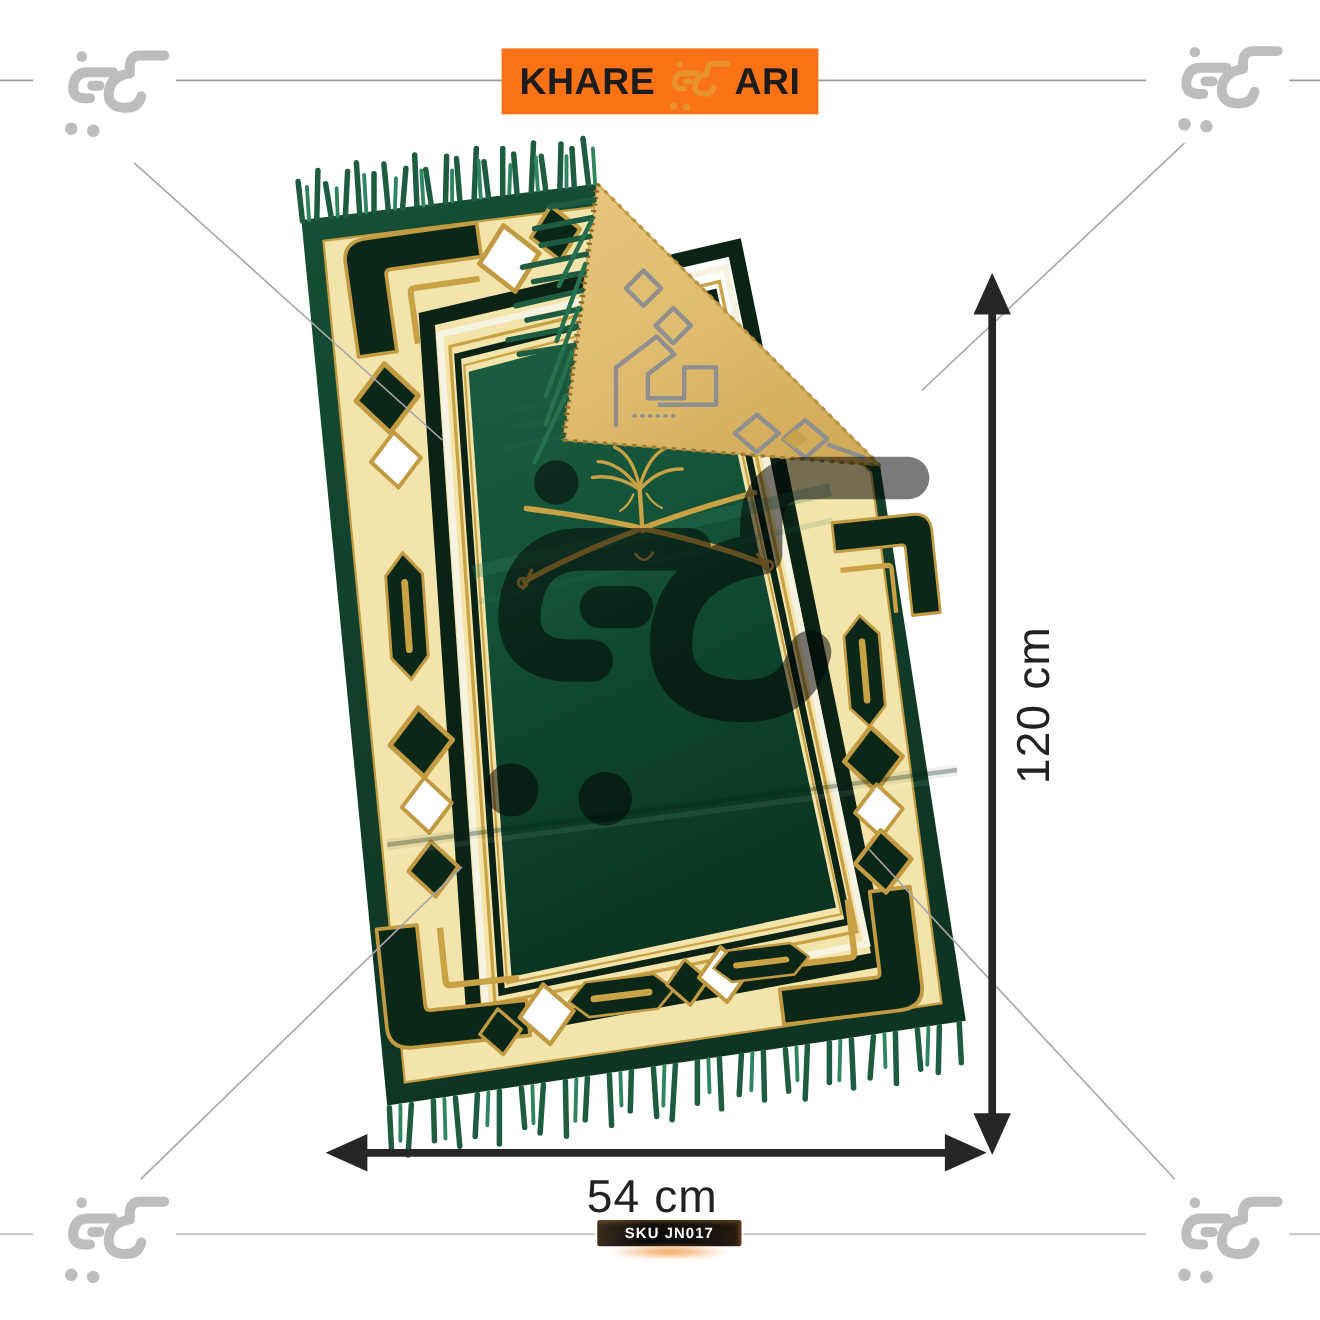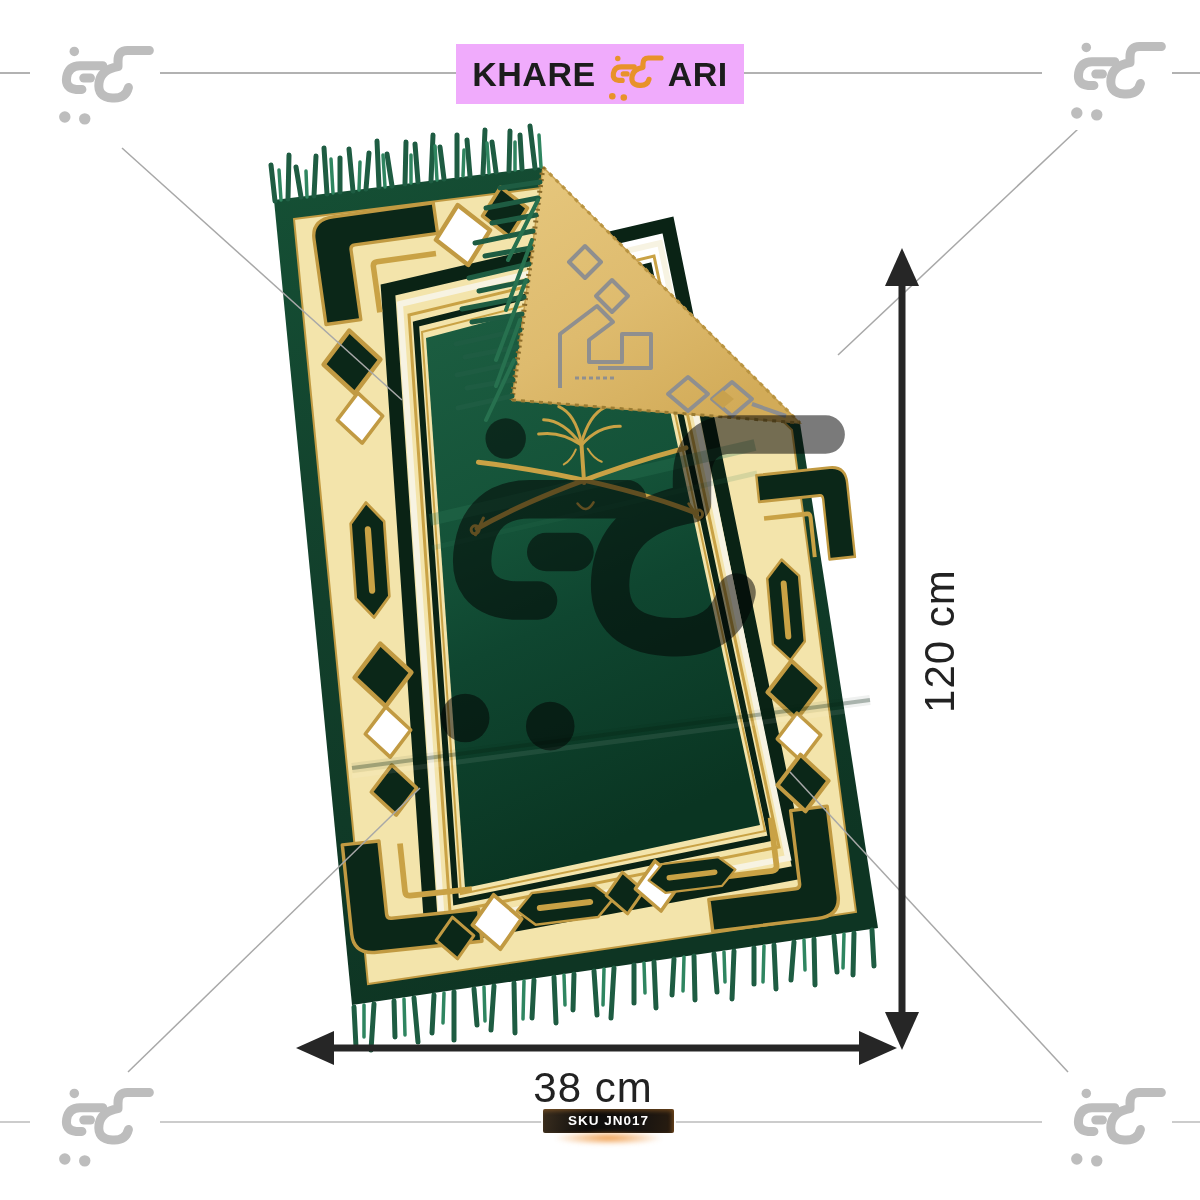--- a/index.html
+++ b/index.html
@@ -2,21 +2,21 @@
 <html><head>
 <meta charset="utf-8">
 <title>KHAREEDARI</title>
 <style>
   html,body{margin:0;padding:0;background:#fff;}
   .stage{position:relative;width:1200px;height:1200px;background:#fff;overflow:hidden;
          font-family:"Liberation Sans",sans-serif;}
   .scene{position:absolute;left:0;top:0;z-index:1;}
   
   .wordmark{position:absolute;top:44px;left:0;width:1200px;text-align:center;z-index:3;}
-  .wordmark-inner{display:inline-flex;align-items:center;background:#f0abfc;padding:0 16px;}
+  .wordmark-inner{display:inline-flex;align-items:center;background:#f97316;padding:0 16px;}
   .wm-text{font-size:34px;font-weight:700;letter-spacing:.5px;color:#1c1c1c;line-height:60px;}
   .wm-cart{width:78px;height:52px;margin:0 -3px;transform:translateY(4px);color:#E8922A;}
   
   .dim-label{position:absolute;z-index:3;color:#222;font-size:42px;font-weight:400;
              text-align:center;letter-spacing:1px;}
   .height-label{left:858px;top:618px;width:164px;height:46px;line-height:46px;
                 transform:rotate(-90deg);}
   .width-label{left:493px;top:1064px;width:200px;height:48px;line-height:48px;}
   
   .sku{position:absolute;left:543px;top:1109px;z-index:4;padding:4px 25px 5px;
@@ -226,17 +226,17 @@
       <circle cx="34" cy="12" r="5" fill="currentColor"></circle>
       <circle cx="24" cy="81" r="6" fill="currentColor"></circle>
       <circle cx="45" cy="83" r="6" fill="currentColor"></circle>
     </svg>
     <span class="wm-text">ARI</span>
   </span>
 </div>
 
 <div class="dim-label height-label">120 cm</div>
 
-<div class="dim-label width-label">38 cm</div>
+<div class="dim-label width-label">54 cm</div>
 
 <div class="sku">SKU JN017</div>
 
 </div>
 
 </body></html>

